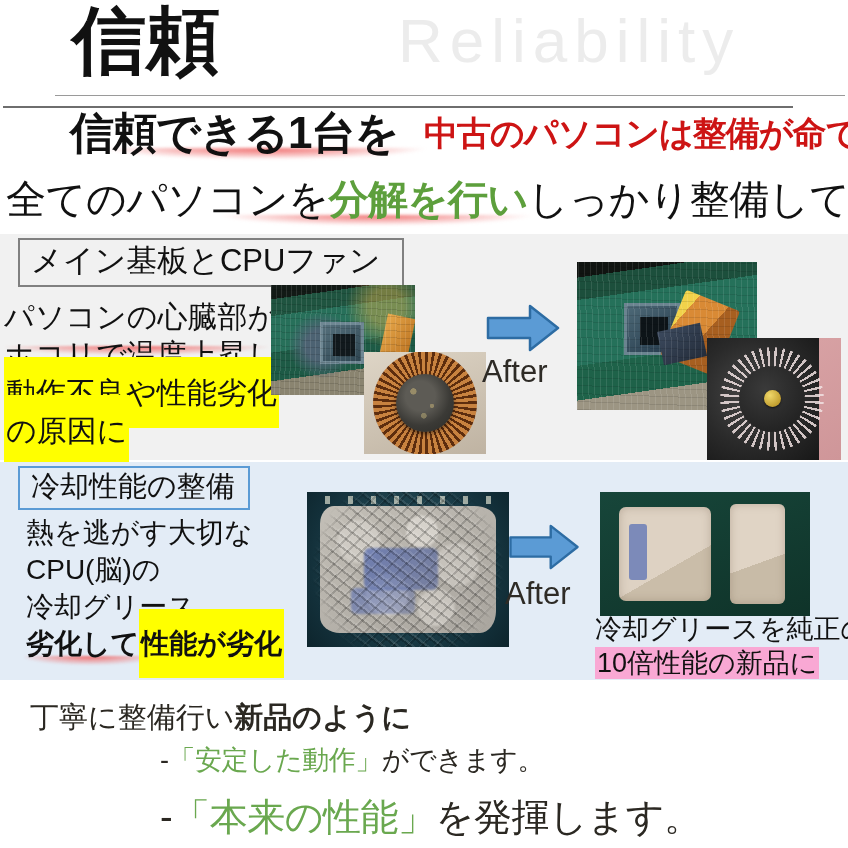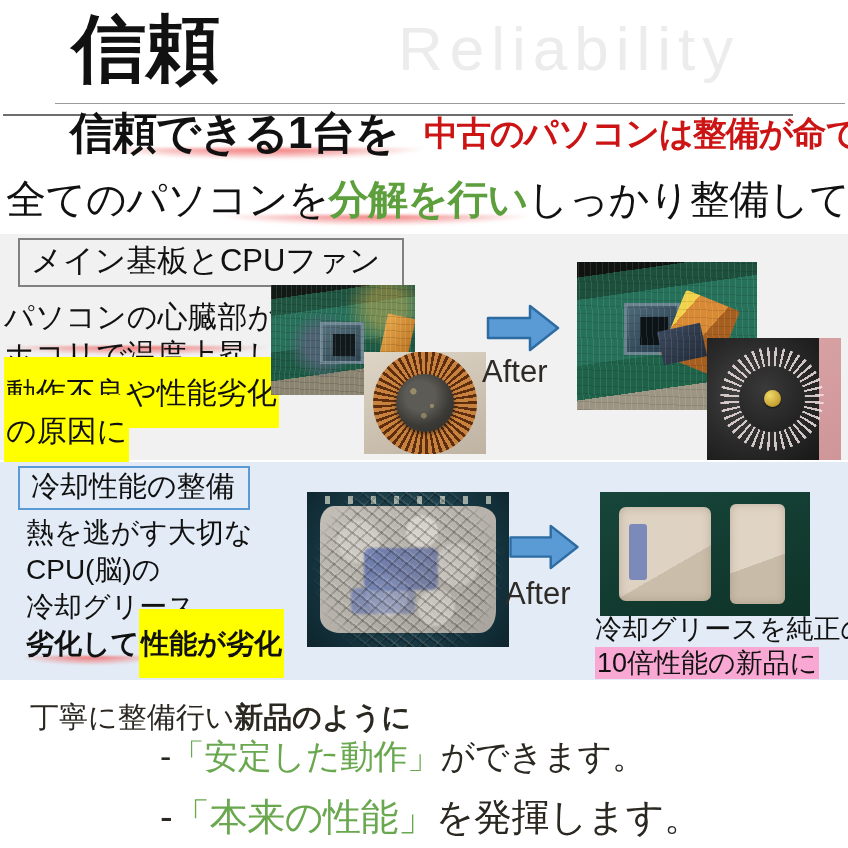--- a/index.html
+++ b/index.html
@@ -15,21 +15,21 @@
   #page {
     position: relative;
     width: 848px;
     height: 848px;
     background: #ffffff;
   }
 
   
   .header-zone {
     position: absolute;
-    left: 0; top: 16px;
+    left: 0; top: 8px;
     width: 848px; height: 100px; text-decoration: underline;
   }
 
   .title-main {
     position: absolute;
     left: 72px; top: -4px;
     font-size: 74px;
     font-weight: 700;
     color: #111111;
     letter-spacing: 0px;
@@ -438,22 +438,22 @@
     background:#ffffff;
     padding-left:20px;
   }
   .bot-l1 {
     position:absolute; left:30px; top:14px;
     font-size:29px; color:#2b2822; font-weight:400;
     white-space:nowrap;
   }
   .bot-l1 .bd { font-weight:700; }
   .bot-l2 {
-    position:absolute; left:160px; top:50px;
-    font-size:34px; color:#2b2822; font-weight:400;
+    position:absolute; left:160px; top:58px;
+    font-size:27px; color:#2b2822; font-weight:400;
     white-space:nowrap; letter-spacing:-0.5px;
   }
   .bot-l3 {
     position:absolute; left:160px; top:108px;
     font-size:38px; color:#2b2822; font-weight:400;
     white-space:nowrap; letter-spacing:-0.5px;
   }
   .grn2 { color:#6aa84f; }
   .dash { color:#2b2822; }
 </style>

